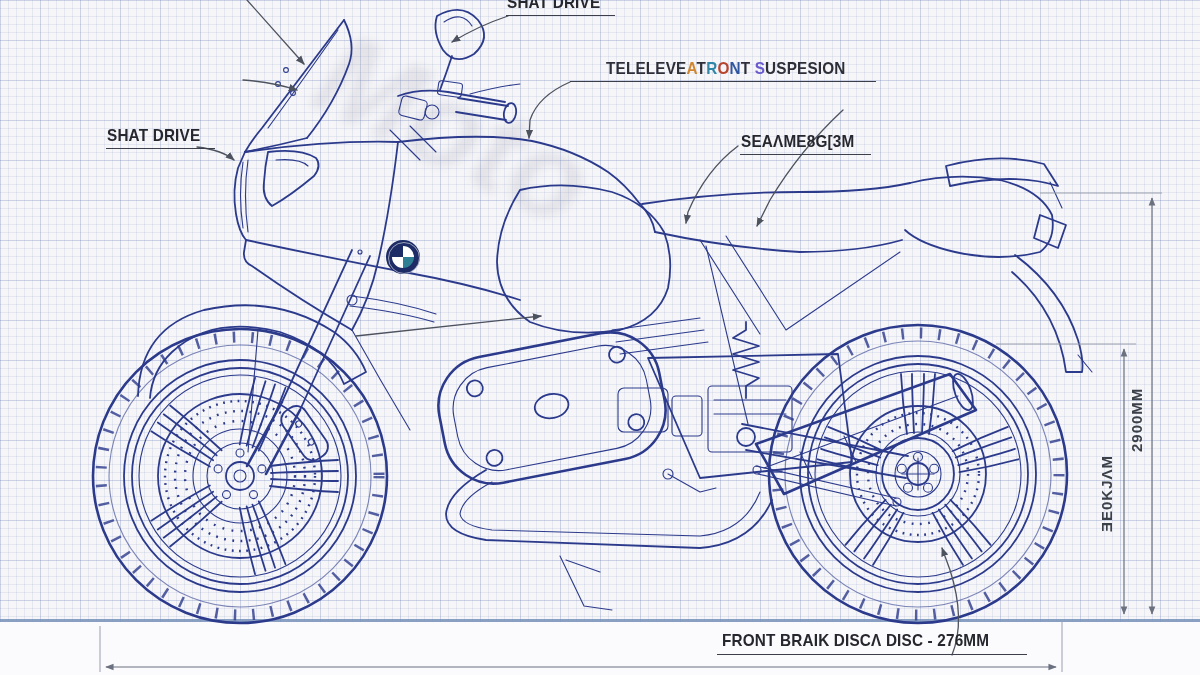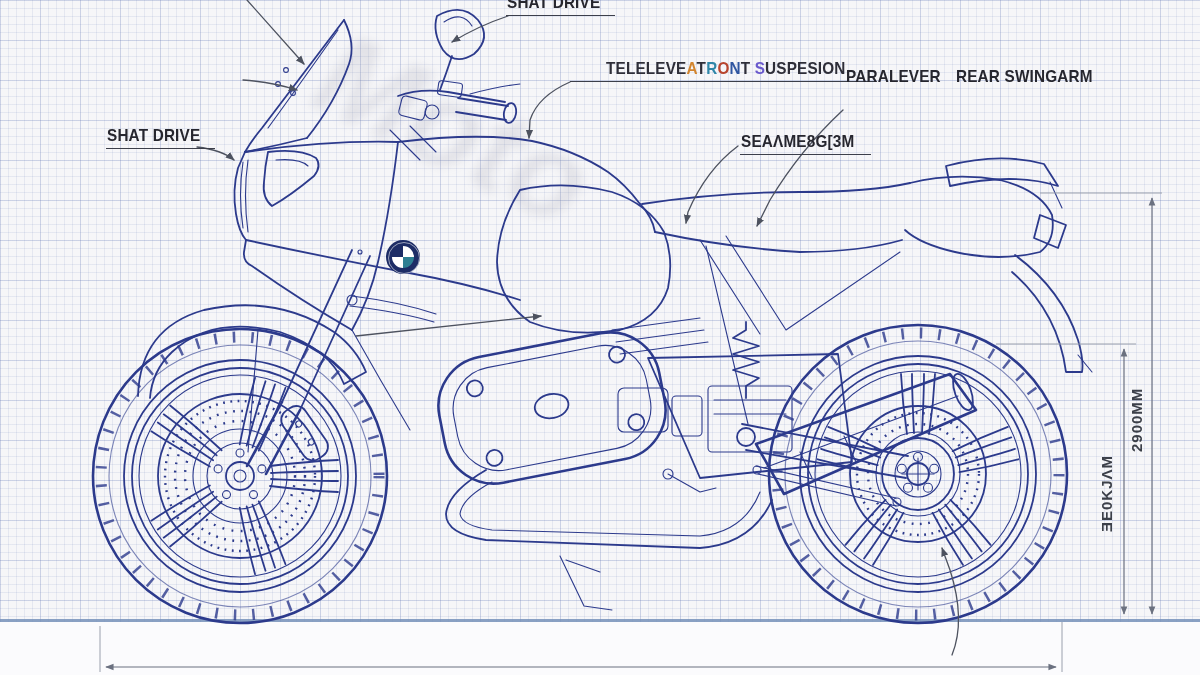--- a/index.html
+++ b/index.html
@@ -303,21 +303,20 @@
   </div>
 
   <div class="callout" style="left:570px;top:59px;padding-left:36px;">
     <span class="cond parts"><span style="color: rgb(46, 46, 56);">TELELEVE</span><span style="color: rgb(210, 133, 47);">A</span><span style="color: rgb(46, 46, 56);">T</span><span style="color: rgb(46, 134, 168);">R</span><span style="color: rgb(184, 69, 46);">O</span><span style="color: rgb(48, 86, 160);">N</span><span style="color: rgb(46, 46, 56);">T</span><span style="color: rgb(46, 46, 56);"> </span><span style="color: rgb(106, 90, 205);">S</span><span style="color: rgb(46, 46, 56);">USPESION</span></span>
   </div>
 
   <div class="callout" style="left:740px;top:132px;">
     <span class="cond">SEAΛME8G[3M</span>
   </div>
 
-  <div class="callout no-underline" style="left:845px;top:66px;line-height:1.25;">
-    <div class="cond">PARALEVER</div>
-    <div class="cond">REAR SWINGARM</div>
-  </div>
-
+
+  <div class="callout" style="left:717px;top:631px;padding:0 8px 3px 5px;">
+    <span class="cond">FRONT BRAIK DISCΛ DISC - 276MM</span>
+  </div>
 
   <div class="dimtext" style="left:1128px;top:452px;width:82px;">2900MM</div>
   <div class="dimtext" style="left:1098px;top:532px;width:80px;">ƎE0KJΛM</div>
 </div>
 
 </body></html>

